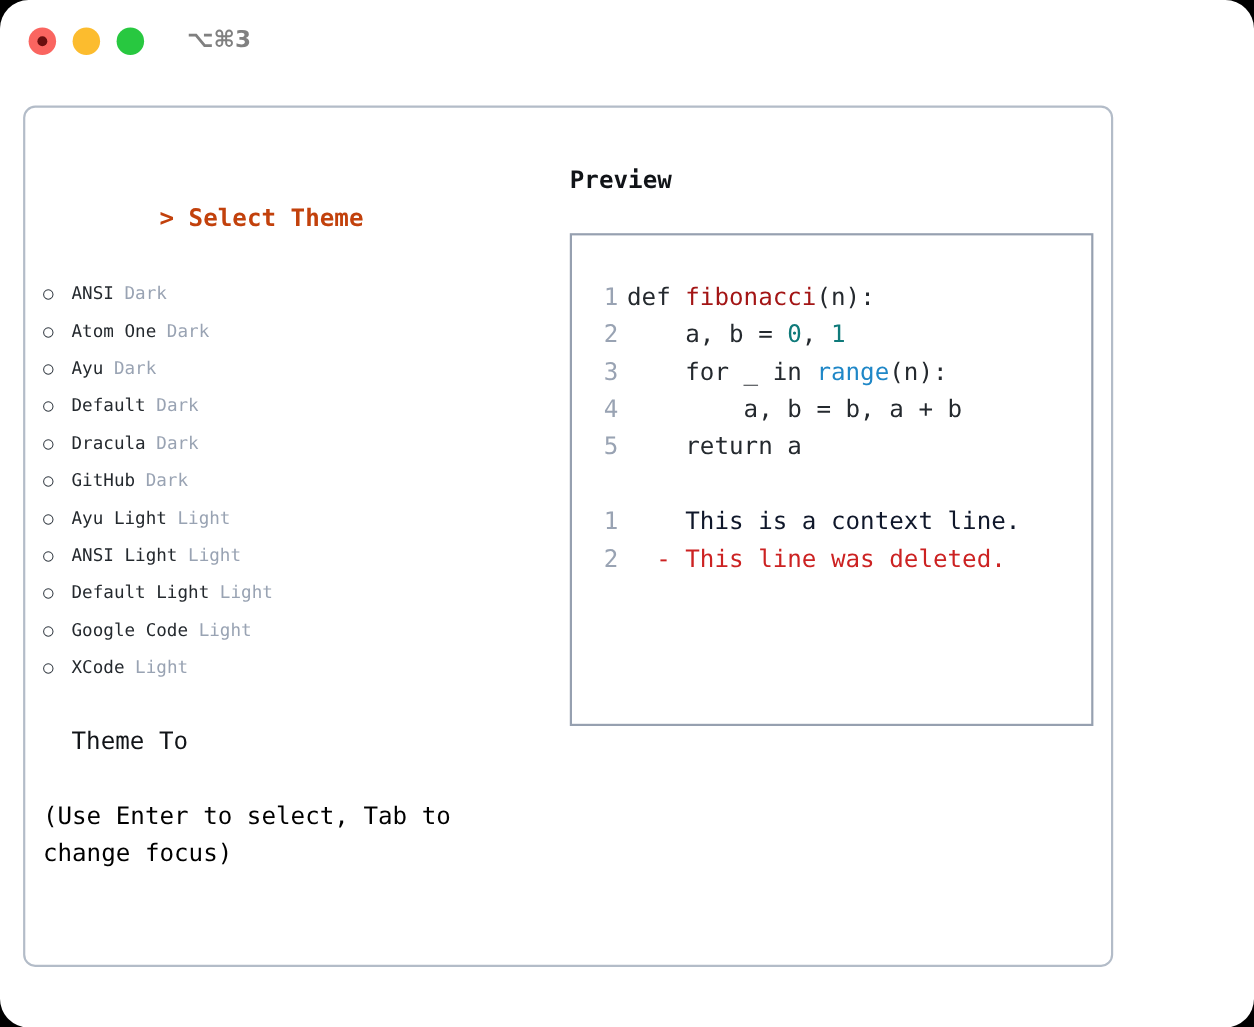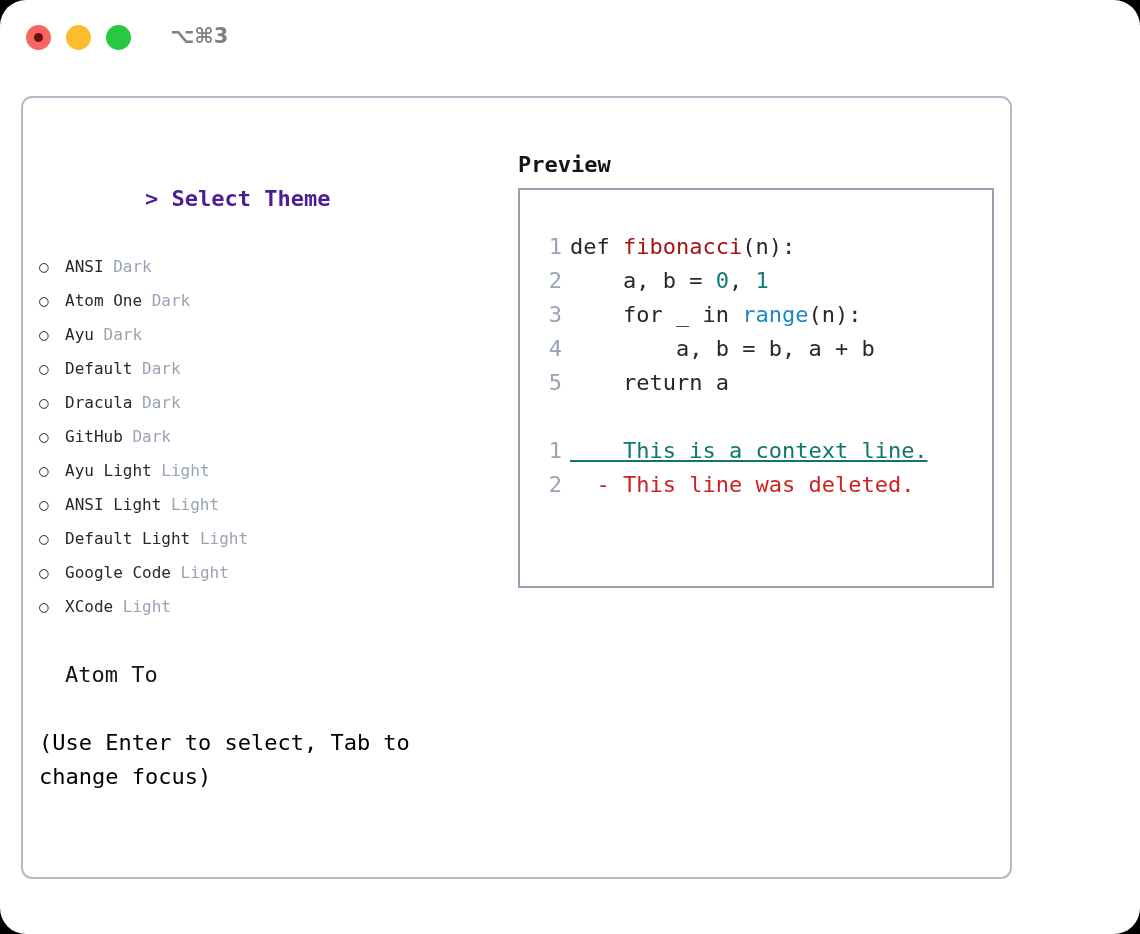--- a/index.html
+++ b/index.html
@@ -98,21 +98,21 @@
     left: 478px;
     top: 50px;
     width: 495px;
     padding-left: 17px;
   }
 
   
   .list-header {
     font-size: 22px;
     font-weight: bold;
-    color: #4c1d95;
+    color: #c2410c;
     line-height: 34px;
     white-space: pre;
   }
   .row {
     font-size: 16px;
     line-height: 34px;
     color: #24292e;
     white-space: pre;
     display: block;
   }
@@ -143,23 +143,23 @@
   }
 
   
   .preview-title {
     font-size: 22px;
     font-weight: bold;
     color: #111418;
     line-height: 34px;
   }
   .preview-box {
-    margin-top: 6px;
+    margin-top: 30px;
     width: 476px;
-    height: 400px;
+    height: 448px;
     border: 2px solid #96a0b0;
     background: #ffffff;
     box-sizing: border-box;
     padding: 40px 0 0 18px;
   }
   .code-line {
     font-size: 22px;
     line-height: 34px;
     white-space: pre;
     color: #24292e;
@@ -169,21 +169,21 @@
     width: 24px;
     text-align: right;
     color: #99a3b3;
     margin-right: 8px;
   }
   .tok-def   { color: #24292e; }
   .tok-fn    { color: #a31515; }
   .tok-num   { color: #0f7a7a; }
   .tok-blue  { color: #1f87c7; }
   .blank-line { height: 34px; }
-  .diff-ctx { color: #0f766e; text-decoration: underline; }
+  .diff-ctx { color: #0f172a; }
   .diff-del { color: #cc2222; }
   .diff-add { color: #22c022; }
 </style>
 </head>
 <body>
 
 <div class="window">
 
   <div class="titlebar">
     <div class="traffic">
@@ -211,21 +211,21 @@
           <div class="row"><span class="marker">○</span><span class="name">GitHub</span><span> </span><span class="cat">Dark</span></div>
           <div class="row"><span class="marker">○</span><span class="name">Ayu Light</span><span> </span><span class="cat">Light</span></div>
           <div class="row"><span class="marker">○</span><span class="name">ANSI Light</span><span> </span><span class="cat">Light</span></div>
           <div class="row"><span class="marker">○</span><span class="name">Default Light</span><span> </span><span class="cat">Light</span></div>
           <div class="row"><span class="marker">○</span><span class="name">Google Code</span><span> </span><span class="cat">Light</span></div>
           <div class="row"><span class="marker">○</span><span class="name">XCode</span><span> </span><span class="cat">Light</span></div>
         </div>
 
       <div class="section-gap"></div>
 
-      <div class="apply-header">Atom To</div>
+      <div class="apply-header">Theme To</div>
 
 
       <div class="section-gap"></div>
 
       <div class="hint">(Use Enter to select, Tab to change focus)</div>
     </div>
 
     <div class="col-right">
       <div class="preview-title">Preview</div>
 

